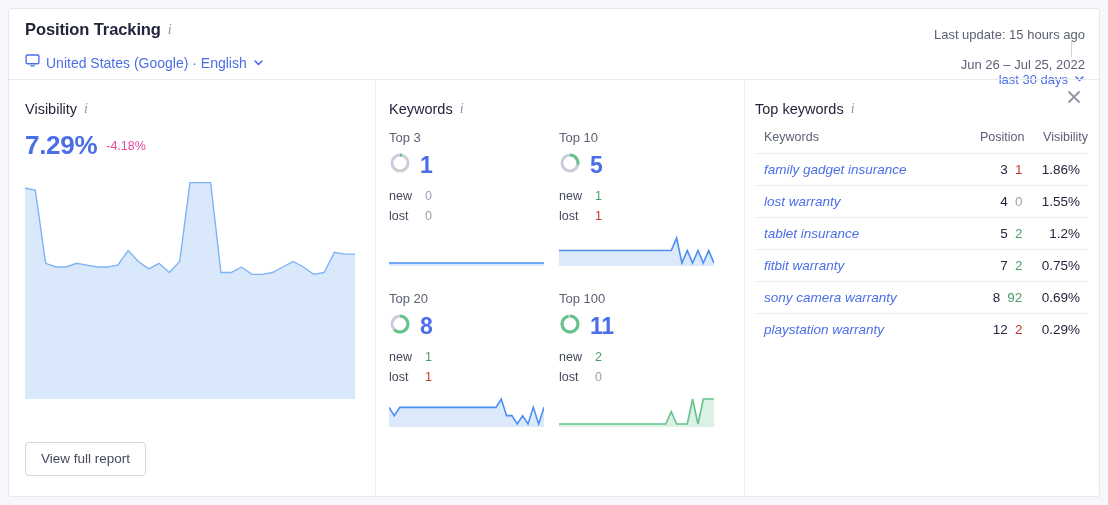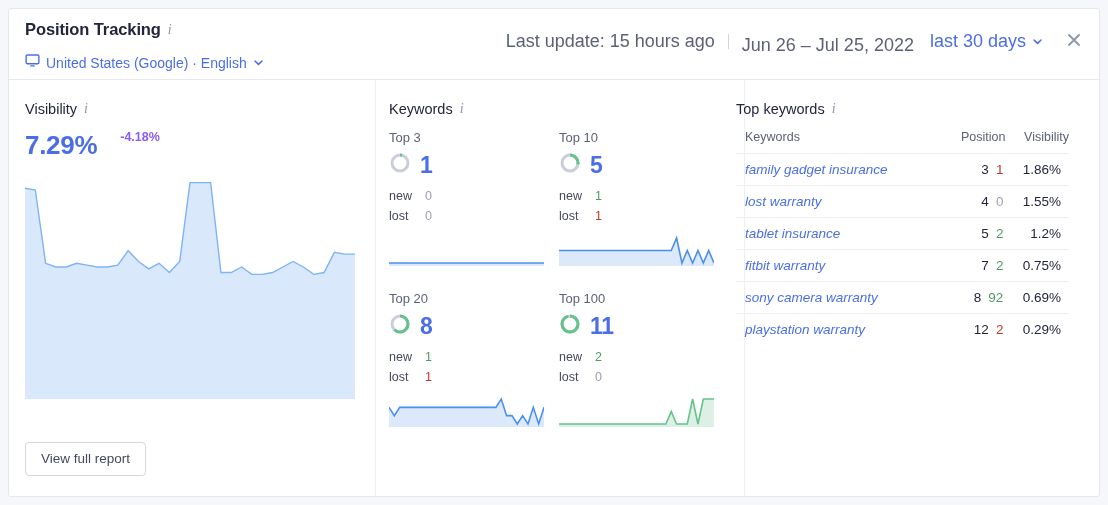--- a/index.html
+++ b/index.html
@@ -38,63 +38,63 @@
     position: absolute; left: 16px; top: 44px;
     display: flex; align-items: center; gap: 6px;
     cursor: pointer;
   }
   .locale-text { font-size: 14px; color: #4b6ee8; }
   .monitor-icon { display: block; }
   .chev { display: block; }
 
   .header-right {
     position: absolute; right: 14px; top: 18px;
-    display: flex; align-items: center; gap: 0px;
-    font-size: 18px; color: #5c6175;
+    display: flex; align-items: flex-end; gap: 0px;
+    font-size: 13px; color: #5c6175; flex-direction: column;
   }
   .hr-last { color: #5c6175; }
   .hr-sep {
     display: inline-block; width: 1px; height: 15px;
     background: #cfd3de; margin: 0 13px;
   }
-  .hr-range { color: #5c6175; margin-top: 8px; }
+  .hr-range { color: #5c6175; }
   .hr-period {
     color: #4b6ee8; margin-left: 16px; cursor: pointer;
     display: flex; align-items: center; gap: 6px;
   }
   .close-btn {
     margin-left: 20px; width: 22px; height: 22px;
     display: flex; align-items: center; justify-content: center;
     cursor: pointer;
   }
 
   .divider {
     position: absolute; left: 0; right: 0; top: 70px;
     height: 1px; background: #e8eaef;
   }
 
   
   .body { position: absolute; top: 71px; left: 0; right: 0; bottom: 0; }
 
   .col-vis   { position: absolute; left: 16px;  top: 21px; width: 350px; }
   .col-kw    { position: absolute; left: 380px; top: 21px; width: 350px; }
-  .col-top   { position: absolute; left: 727px; top: 21px; width: 333px; }
+  .col-top   { position: absolute; left: 746px; top: 21px; width: 333px; }
 
   .vline1 { position: absolute; left: 366px; top: 0; bottom: 0; width: 1px; background: #eceef2; }
   .vline2 { position: absolute; left: 735px; top: 0; bottom: 0; width: 1px; background: #eceef2; }
 
   .sec-head {
     display: flex; align-items: center; gap: 7px;
     font-size: 14.5px; color: #23263b; margin-bottom: 13px;
   }
 
   
-  .vis-value-row { display: flex; align-items: flex-start; gap: 23px; }
+  .vis-value-row { display: flex; align-items: center; gap: 9px; }
   .vis-value { font-size: 26px; font-weight: bold; color: #4b6ee8; letter-spacing: -0.3px; }
-  .vis-delta { font-size: 12.5px; color: #8b5cf6; font-weight: bold; }
+  .vis-delta { font-size: 12.5px; color: #ec4899; }
   .vis-chart { margin-top: 18px; }
 
   
   .kw-grid {
     display: grid;
     grid-template-columns: 170px 170px;
     grid-template-rows: auto auto;
     column-gap: 0px; row-gap: 21px;
   }
   .kw-cell-label { font-size: 13px; color: #5c6175; margin-bottom: 4px; }

